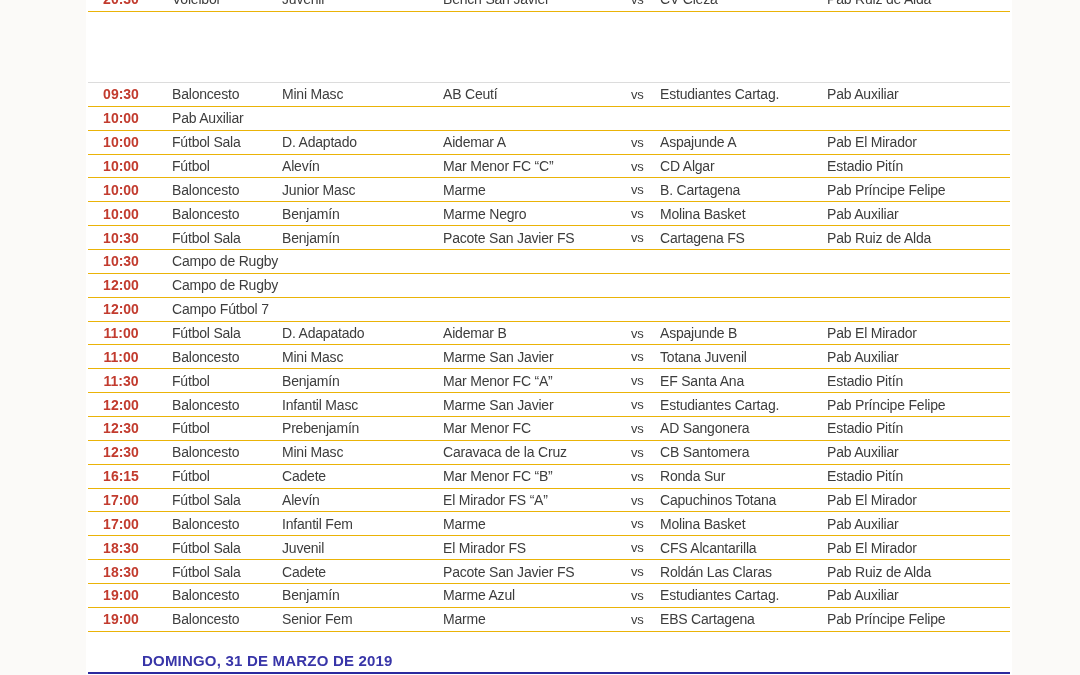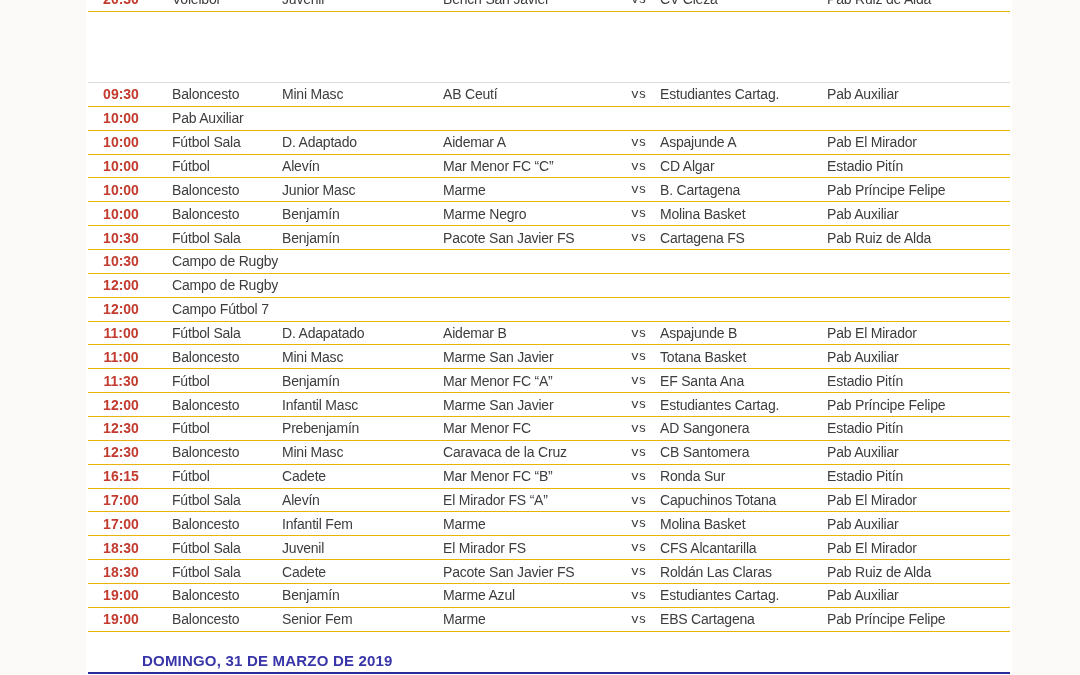--- a/index.html
+++ b/index.html
@@ -42,21 +42,21 @@
     white-space:nowrap;
   }
   .row.span{grid-template-columns:84px 655px 1fr;}
   .cell{overflow:visible;}
   .cell.time{
     text-align:center;padding-right:18px;
     color:var(--time-red,#c23b2e);
     font-weight:bold;
     font-size:14px;letter-spacing:0;
   }
-  .cell.vs{padding-left:8px;font-size:13px;font-family:Liberation Mono, monospace;}
+  .cell.vs{padding-left:8px;font-size:13px;}
 
   .blue-rule{
     position:absolute;left:88px;top:672px;
     width:922px;height:2.2px;
     background:var(--rule-blue,#2b2a9e);
   }
 </style>
 </head>
 <body>
 
@@ -156,21 +156,21 @@
         <div class="cell vs">vs</div>
         <div class="cell team2">Aspajunde B</div>
         <div class="cell venue">Pab El Mirador</div>
       </div>
       <div class="row">
         <div class="cell time">11:00</div>
         <div class="cell sport">Baloncesto</div>
         <div class="cell cat">Mini Masc</div>
         <div class="cell team1">Marme San Javier</div>
         <div class="cell vs">vs</div>
-        <div class="cell team2">Totana Basket</div>
+        <div class="cell team2">Totana Juvenil</div>
         <div class="cell venue">Pab Auxiliar</div>
       </div>
       <div class="row">
         <div class="cell time">11:30</div>
         <div class="cell sport">Fútbol</div>
         <div class="cell cat">Benjamín</div>
         <div class="cell team1">Mar Menor FC “A”</div>
         <div class="cell vs">vs</div>
         <div class="cell team2">EF Santa Ana</div>
         <div class="cell venue">Estadio Pitín</div>

